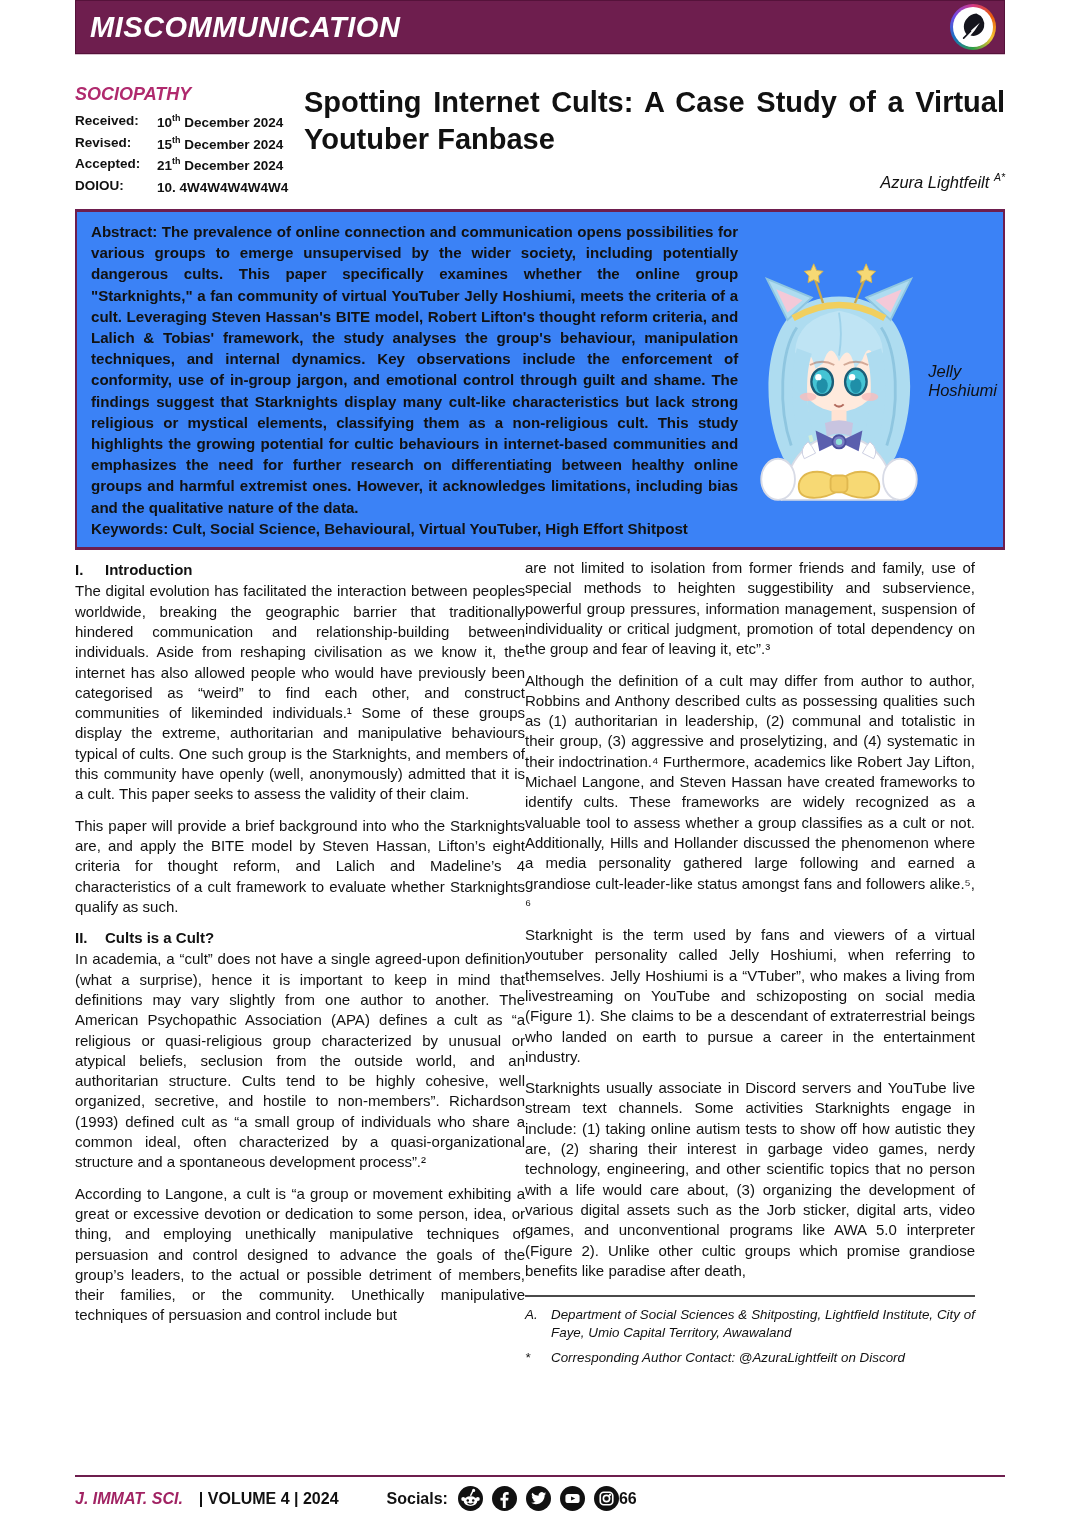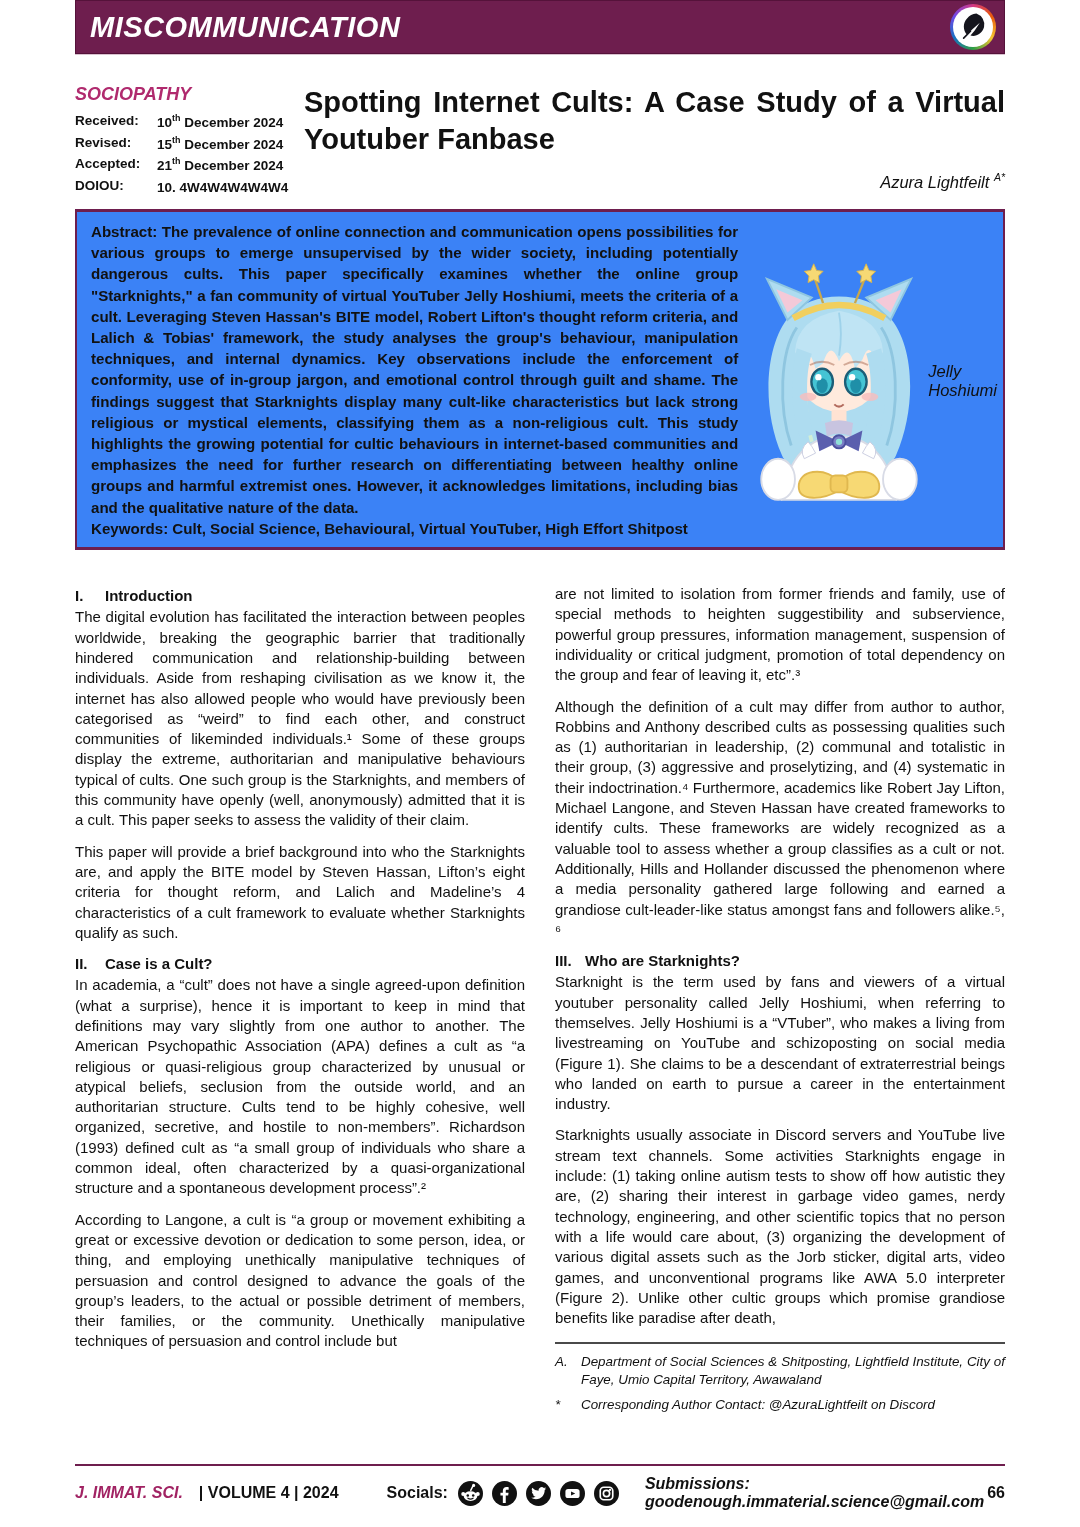--- a/index.html
+++ b/index.html
@@ -29,21 +29,21 @@
 
   
   .abstract-box{margin-top:10px;background:#3b82f6;border:2px solid #6e1e4e;border-top-width:3px;border-bottom-width:3px;display:flex;}
   .abstract-text{flex:1;padding:9px 12px 8px 14px;}
   .abs-p{font-weight:700;font-size:15.1px;line-height:21.2px;text-align:justify;}
   .fig{flex:0 0 190px;margin:0;padding:4px 6px 4px 0;display:flex;align-items:center;}
   .portrait{width:178px;height:244px;}
   .fig figcaption{font-style:italic;font-size:16.5px;margin-top:2px;}
 
   
-  .columns{display:flex;gap:30px;margin-top:34px;}
+  .columns{display:flex;margin-top:8px;}
   .col{width:450px;flex:0 0 450px;font-size:15px;line-height:20.3px;}
   .item.p{text-align:justify;margin:0 0 11px 0;}
   .item.heading{font-weight:700;margin:2px 0 1px 0;}
   .item.heading .h-num{display:inline-block;min-width:30px;}
   .footnotes{margin-top:14px;border-top:2px solid #4a4a4a;padding-top:9px;}
   .fn{display:flex;font-style:italic;font-size:13.4px;line-height:18px;margin-bottom:7px;}
   .fn-m{width:26px;flex:0 0 26px;}
   .fn-t{flex:1;text-align:justify;}
 
   
@@ -181,38 +181,35 @@
       <div class="item heading">
           <span class="h-num">I.</span><span class="h-txt">Introduction</span>
         </div>
         <div class="item p">
           <span class="h-num"></span><span class="h-txt">The digital evolution has facilitated the interaction between peoples worldwide, breaking the geographic barrier that traditionally hindered communication and relationship-building between individuals. Aside from reshaping civilisation as we know it, the internet has also allowed people who would have previously been categorised as “weird” to find each other, and construct communities of likeminded individuals.¹ Some of these groups display the extreme, authoritarian and manipulative behaviours typical of cults. One such group is the Starknights, and members of this community have openly (well, anonymously) admitted that it is a cult. This paper seeks to assess the validity of their claim.</span>
         </div>
         <div class="item p">
           <span class="h-num"></span><span class="h-txt">This paper will provide a brief background into who the Starknights are, and apply the BITE model by Steven Hassan, Lifton’s eight criteria for thought reform, and Lalich and Madeline’s 4 characteristics of a cult framework to evaluate whether Starknights qualify as such.</span>
         </div>
         <div class="item heading">
-          <span class="h-num">II.</span><span class="h-txt">Case is a Cult?</span>
+          <span class="h-num">II.</span><span class="h-txt">Cults is a Cult?</span>
         </div>
         <div class="item p">
           <span class="h-num"></span><span class="h-txt">In academia, a “cult” does not have a single agreed-upon definition (what a surprise), hence it is important to keep in mind that definitions may vary slightly from one author to another. The American Psychopathic Association (APA) defines a cult as “a religious or quasi-religious group characterized by unusual or atypical beliefs, seclusion from the outside world, and an authoritarian structure. Cults tend to be highly cohesive, well organized, secretive, and hostile to non-members”. Richardson (1993) defined cult as “a small group of individuals who share a common ideal, often characterized by a quasi-organizational structure and a spontaneous development process”.²</span>
         </div>
         <div class="item p">
           <span class="h-num"></span><span class="h-txt">According to Langone, a cult is “a group or movement exhibiting a great or excessive devotion or dedication to some person, idea, or thing, and employing unethically manipulative techniques of persuasion and control designed to advance the goals of the group’s leaders, to the actual or possible detriment of members, their families, or the community. Unethically manipulative techniques of persuasion and control include but</span>
         </div>
     </div>
     <div class="col">
       <div class="item p">
           <span class="h-num"></span><span class="h-txt">are not limited to isolation from former friends and family, use of special methods to heighten suggestibility and subservience, powerful group pressures, information management, suspension of individuality or critical judgment, promotion of total dependency on the group and fear of leaving it, etc”.³</span>
         </div>
         <div class="item p">
           <span class="h-num"></span><span class="h-txt">Although the definition of a cult may differ from author to author, Robbins and Anthony described cults as possessing qualities such as (1) authoritarian in leadership, (2) communal and totalistic in their group, (3) aggressive and proselytizing, and (4) systematic in their indoctrination.⁴ Furthermore, academics like Robert Jay Lifton, Michael Langone, and Steven Hassan have created frameworks to identify cults. These frameworks are widely recognized as a valuable tool to assess whether a group classifies as a cult or not. Additionally, Hills and Hollander discussed the phenomenon where a media personality gathered large following and earned a grandiose cult-leader-like status amongst fans and followers alike.⁵, ⁶</span>
-        </div>
-        <div class="item heading">
-          <span class="h-num">III.</span><span class="h-txt">Who are Starknights?</span>
         </div>
         <div class="item p">
           <span class="h-num"></span><span class="h-txt">Starknight is the term used by fans and viewers of a virtual youtuber personality called Jelly Hoshiumi, when referring to themselves. Jelly Hoshiumi is a “VTuber”, who makes a living from livestreaming on YouTube and schizoposting on social media (Figure 1). She claims to be a descendant of extraterrestrial beings who landed on earth to pursue a career in the entertainment industry.</span>
         </div>
         <div class="item p">
           <span class="h-num"></span><span class="h-txt">Starknights usually associate in Discord servers and YouTube live stream text channels. Some activities Starknights engage in include: (1) taking online autism tests to show off how autistic they are, (2) sharing their interest in garbage video games, nerdy technology, engineering, and other scientific topics that no person with a life would care about, (3) organizing the development of various digital assets such as the Jorb sticker, digital arts, video games, and unconventional programs like AWA 5.0 interpreter (Figure 2). Unlike other cultic groups which promise grandiose benefits like paradise after death,</span>
         </div>
       <div class="footnotes">
         <div class="fn">
             <span class="fn-m">A.</span>
@@ -255,17 +252,16 @@
         <rect x="5.2" y="7.6" width="13.6" height="8.8" rx="2.6" fill="#fff"></rect>
         <path d="M10.6 10 L14.6 12 L10.6 14 Z" fill="#111"></path>
       </svg>
       <svg class="s-icon" viewBox="0 0 24 24">
         <circle cx="12" cy="12" r="12" fill="#111"></circle>
         <rect x="6" y="6" width="12" height="12" rx="3.4" fill="none" stroke="#fff" stroke-width="1.6"></rect>
         <circle cx="12" cy="12" r="3" fill="none" stroke="#fff" stroke-width="1.6"></circle>
         <circle cx="15.4" cy="8.6" r="1.1" fill="#fff"></circle>
       </svg>
     </span>
-    <span class="f-sub">Submissions: goodenough.immaterial.science@gmail.com</span>
     <span class="f-page">66</span>
   </div>
 
 </div>
 
 </body></html>

